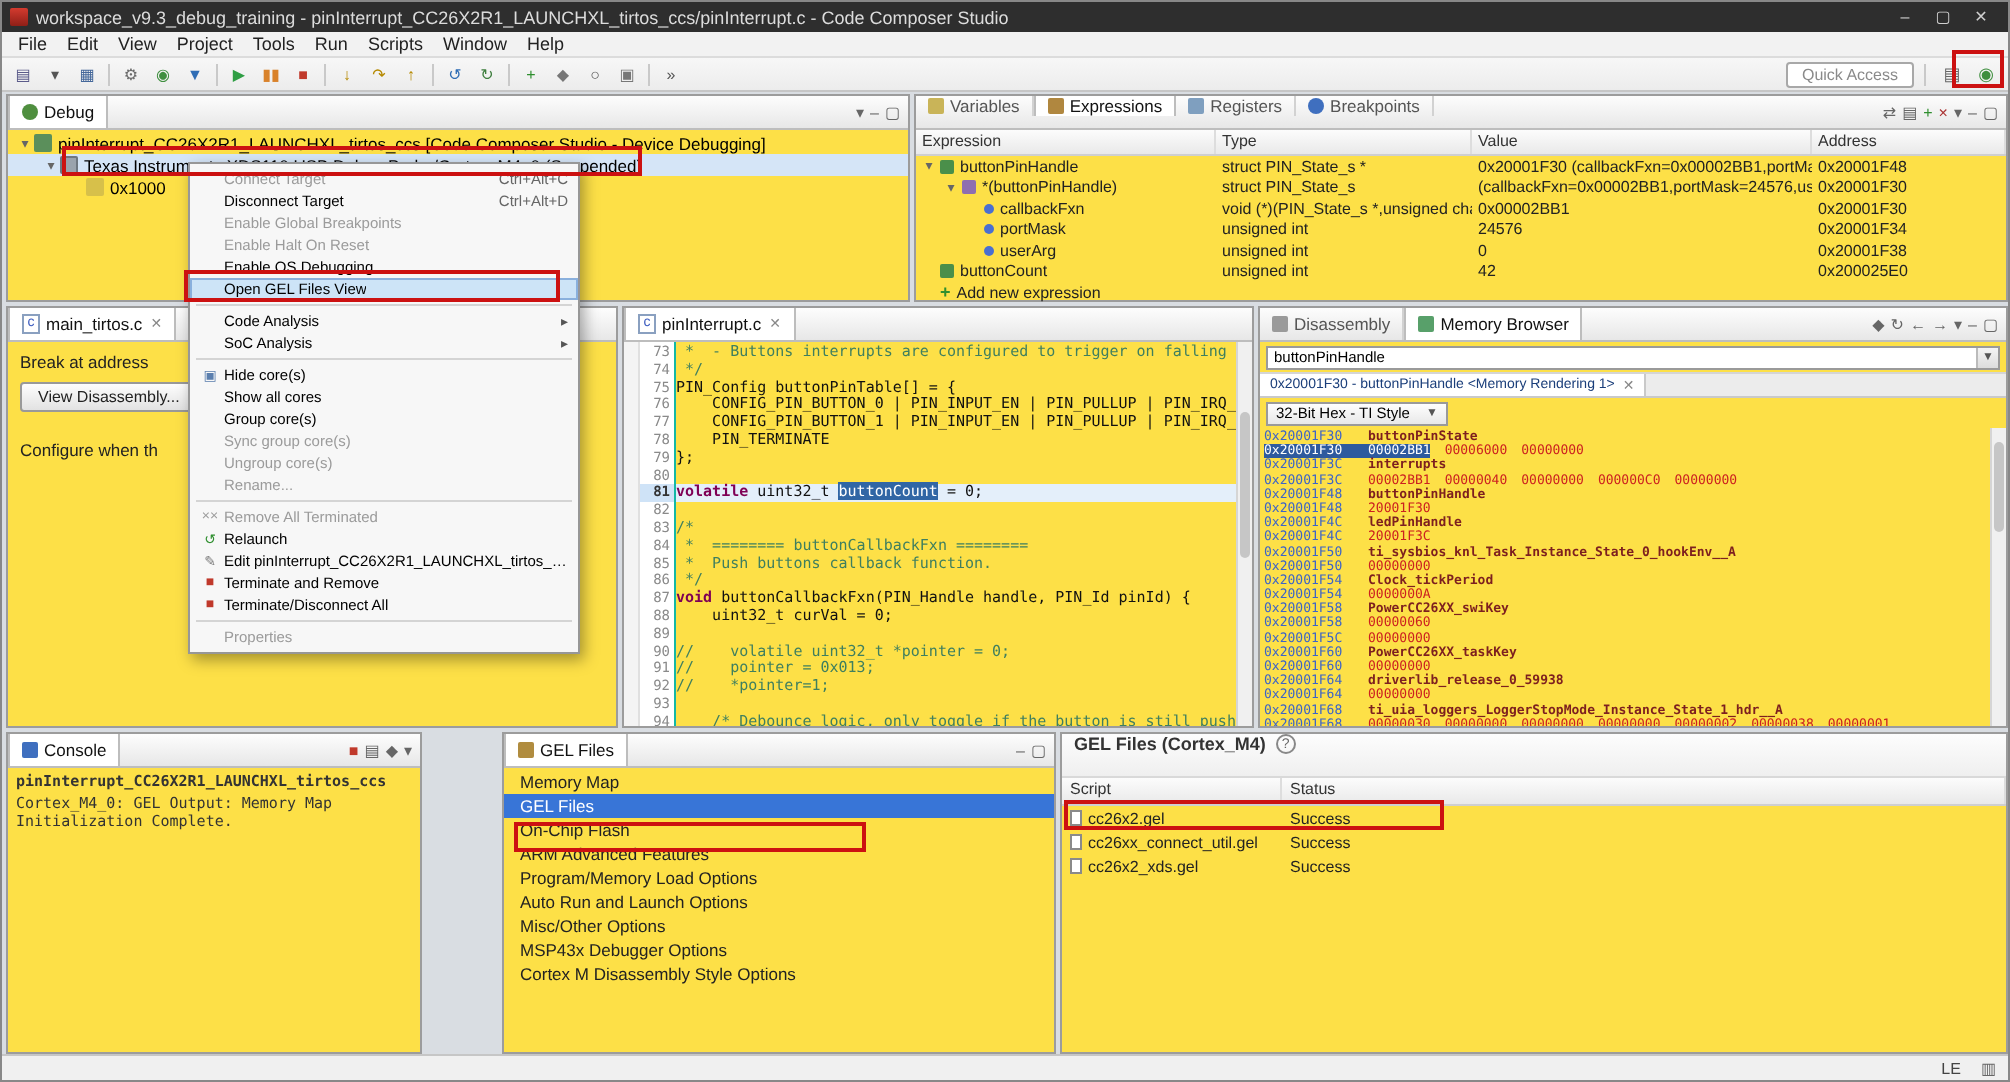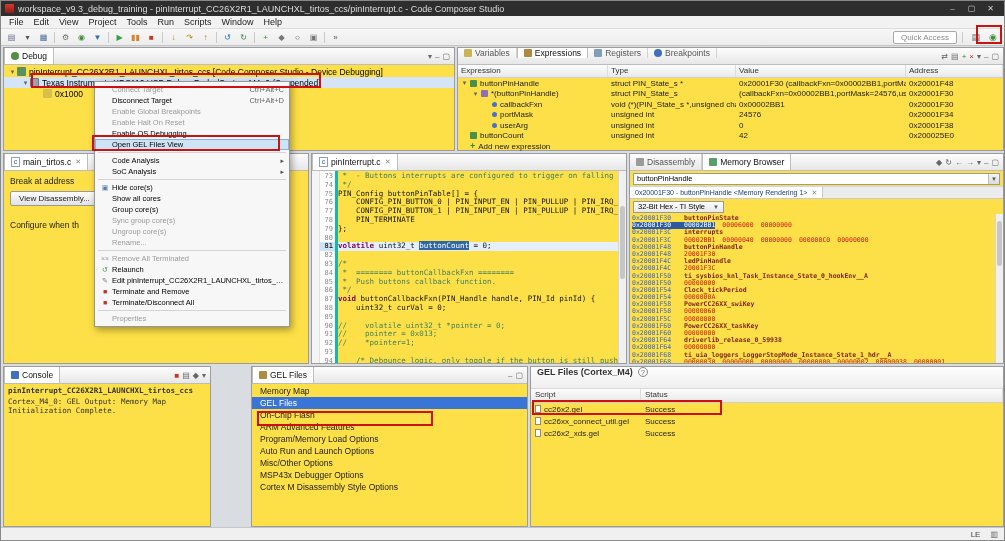--- a/index.html
+++ b/index.html
@@ -77,21 +77,21 @@
   .expr-ic.add-icon{background:none;color:#2f8f2f;font-weight:bold;width:auto;height:auto;font-size:9px;line-height:7px;}
 
   
   .nosrc-body{padding:5px 6px;font-size:8.5px;color:#222;}
   .nosrc-btn{margin-top:5px;background:linear-gradient(#fdfdfd,#e2e2e2);border:1px solid #999;border-radius:2px;font-size:8px;padding:2px 8px;width:fit-content;}
   .nosrc-note{margin-top:14px;color:#222;}
 
   
   .editor-body{display:flex;flex:1;overflow:hidden;position:relative;}
   .bp-margin{width:8px;background:#f4f4f4;border-right:1px solid #e0e0e0;flex:0 0 auto;}
-  .gutter{width:18px;background:#ffffff;border-right:3px solid #14b8a6;flex:0 0 auto;padding-top:1px;}
+  .gutter{width:18px;background:#ffffff;border-right:1px solid #14b8a6;flex:0 0 auto;padding-top:1px;}
   .gutter-num{height:8.8px;line-height:8.8px;font-family:"DejaVu Sans Mono",monospace;font-size:7px;color:#8a8a8a;text-align:right;padding-right:2px;}
   .gutter-num.hl{background:#cfe3f7;color:#333;font-weight:bold;}
   .code-area{flex:1;overflow:hidden;padding-top:1px;}
   .code-line{height:8.8px;line-height:8.8px;font-family:"DejaVu Sans Mono",monospace;font-size:7.5px;white-space:pre;color:#111;}
   .code-line.hl{background:#e4effa;}
   .seg-comment{color:#3f7f5f;}
   .seg-keyword{color:#7f0055;font-weight:bold;}
   .seg-plain{color:#111;}
   .seg-selected{background:#3166a5;color:#fff;}
   .vscroll{position:absolute;right:0;top:0;bottom:0;width:8px;background:#f0f0f0;border-left:1px solid #d5d5d5;}

